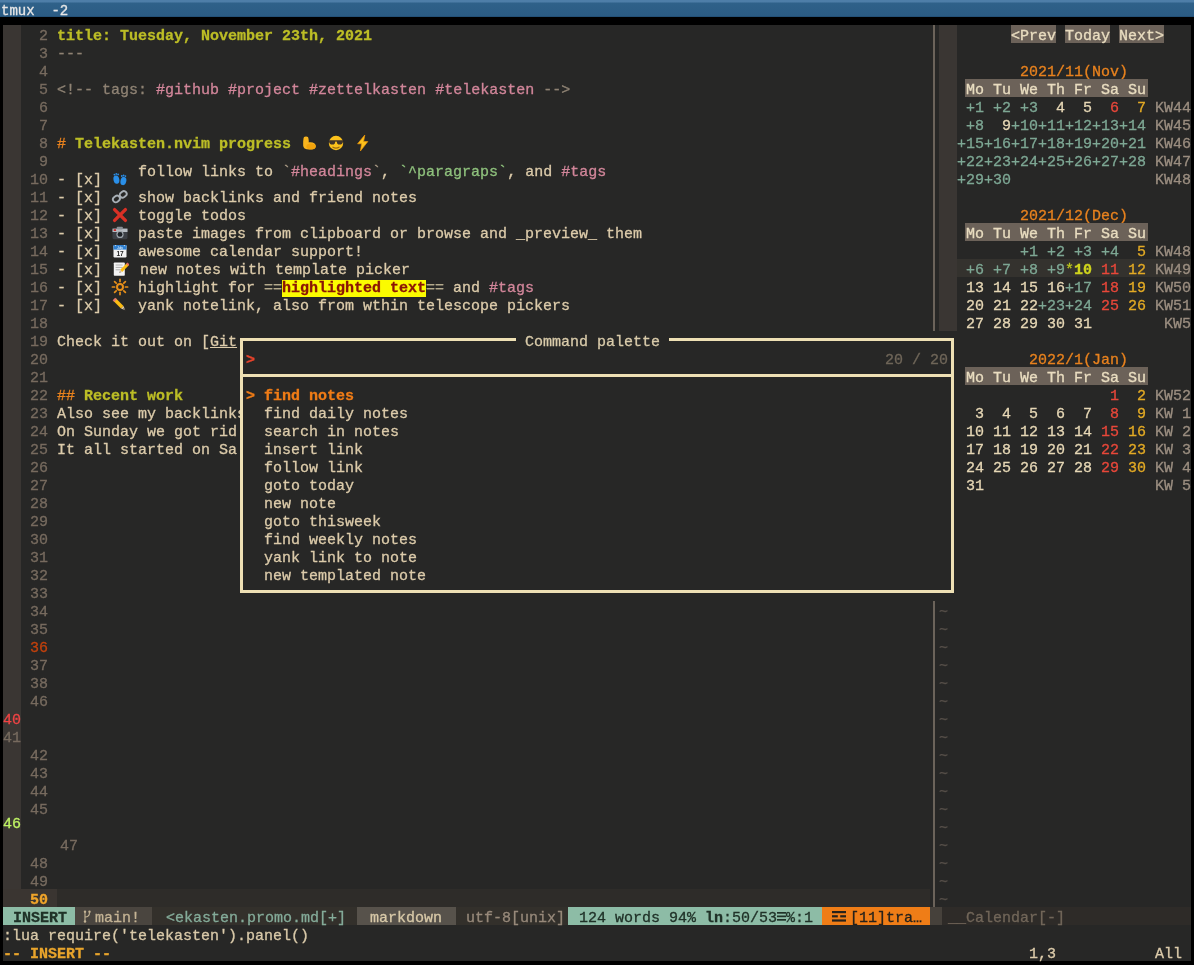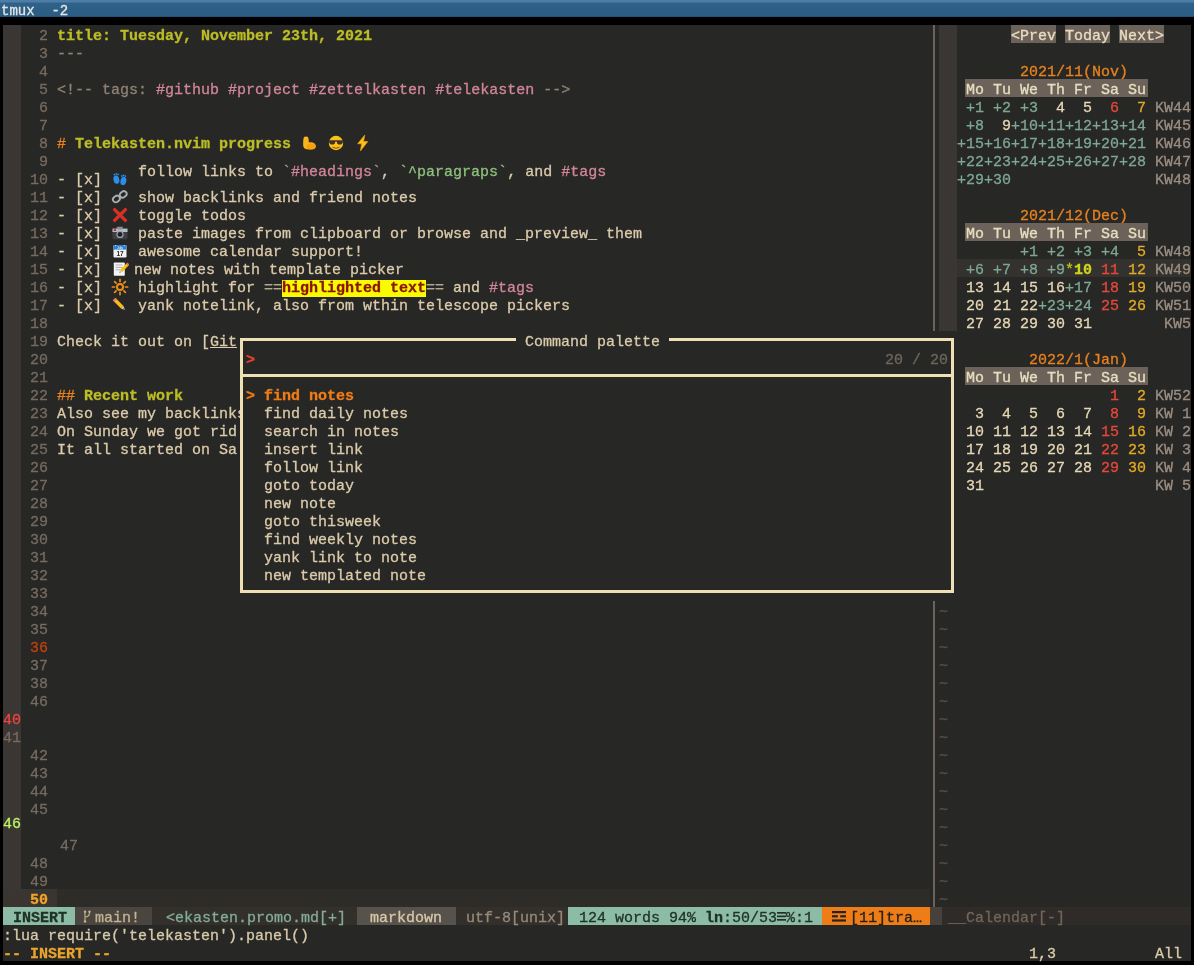--- a/index.html
+++ b/index.html
@@ -73,21 +73,21 @@
 <div class="a" style="left:138px;top:164px;text-align:center;"><span style="color:#dccbaa;">follow links to </span><span style="color:#a89984;">`</span><span style="color:#d2869a;">#headings</span><span style="color:#a89984;">`</span><span style="color:#dccbaa;">, </span><span style="color:#8ec07c;">`^paragraps`</span><span style="color:#dccbaa;">, and </span><span style="color:#d2869a;">#tags</span></div>
 <div class="a" style="left:57px;top:190px;"><span style="color:#dccbaa;">- [x]</span></div>
 <div class="a" style="left:138px;top:190px;"><span style="color:#dccbaa;">show backlinks and friend notes</span></div>
 <div class="a" style="left:57px;top:208px;"><span style="color:#dccbaa;">- [x]</span></div>
 <div class="a" style="left:138px;top:208px;"><span style="color:#dccbaa;">toggle todos</span></div>
 <div class="a" style="left:57px;top:226px;"><span style="color:#dccbaa;">- [x]</span></div>
 <div class="a" style="left:138px;top:226px;"><span style="color:#dccbaa;">paste images from clipboard or browse and _preview_ them</span></div>
 <div class="a" style="left:57px;top:244px;"><span style="color:#dccbaa;">- [x]</span></div>
 <div class="a" style="left:138px;top:244px;"><span style="color:#dccbaa;">awesome calendar support!</span></div>
 <div class="a" style="left:57px;top:262px;"><span style="color:#dccbaa;">- [x]</span></div>
-<div class="a" style="left:134px;top:262px;"><span style="color:#dccbaa;">new notes with template picker</span></div>
+<div class="a" style="left:140px;top:262px;"><span style="color:#dccbaa;">new notes with template picker</span></div>
 <div class="a" style="left:57px;top:280px;"><span style="color:#dccbaa;">- [x]</span></div>
 <div class="a" style="left:138px;top:280px;"><span style="color:#dccbaa;">highlight for </span><span style="color:#b3a98c;">==</span><span style="color:#8b1505;font-weight:bold;background:#fbfb00;">highlighted text</span><span style="color:#b3a98c;">==</span><span style="color:#dccbaa;"> and </span><span style="color:#d2869a;">#tags</span></div>
 <div class="a" style="left:57px;top:298px;"><span style="color:#dccbaa;">- [x]</span></div>
 <div class="a" style="left:138px;top:298px;"><span style="color:#dccbaa;">yank notelink, also from wthin telescope pickers</span></div>
 <div class="a" style="left:57px;top:334px;"><span style="color:#dccbaa;">Check it out on [</span><span style="color:#dccbaa;text-decoration:underline;">Git</span></div>
 <div class="a" style="left:57px;top:388px;"><span style="color:#e8821e;">##</span><span style="color:#dccbaa;"> </span><span style="color:#bcbd26;font-weight:bold;">Recent work</span></div>
 <div class="a" style="left:57px;top:406px;"><span style="color:#dccbaa;">Also see my backlinks</span></div>
 <div class="a" style="left:57px;top:424px;"><span style="color:#dccbaa;">On Sunday we got rid</span></div>
 <div class="a" style="left:57px;top:442px;"><span style="color:#dccbaa;">It all started on Sa</span></div>
 <div class="a" style="left:1011px;top:25px;width:45px;height:18px;background:#6c6259;"></div>

